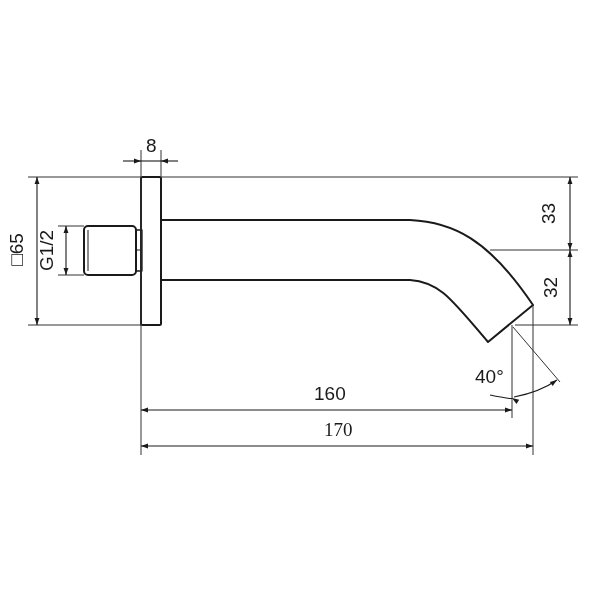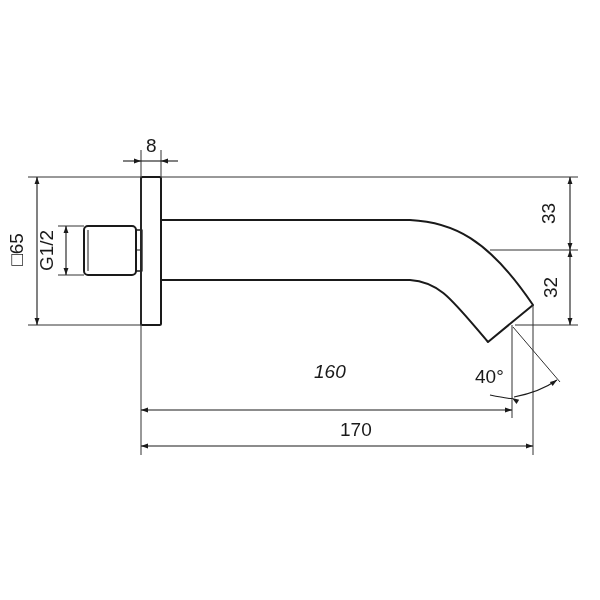--- a/index.html
+++ b/index.html
@@ -67,15 +67,15 @@
     <path d="M490,395 Q515,400 512,398" marker-end="url(#arr)"></path>
     <path d="M514,397 Q540,392 557,380" marker-end="url(#arr)"></path>
   </g>
 </svg>
 
 <span class="lbl" style="left:146px; top:136px;">8</span>
 <span class="lbl rot" style="left:-4px; top:240px; width:40px; text-align:center;">□65</span>
 <span class="lbl rot" style="left:22px; top:241px; width:48px; text-align:center;">G1/2</span>
 <span class="lbl rot" style="left:536px; top:204px; width:24px; text-align:center;">33</span>
 <span class="lbl rot" style="left:538px; top:278px; width:24px; text-align:center;">32</span>
-<span class="lbl" style="left:314px; top:362px;font-style:italic;">160</span>
-<span class="lbl" style="left:340px; top:420px;">170</span>
+<span class="lbl" style="left:314px; top:384px;">160</span>
+<span class="lbl" style="left:324px; top:420px;font-family:Liberation Serif, serif;">170</span>
 <span class="lbl" style="left:475px; top:367px; ">40°</span>
 
 </body></html>

